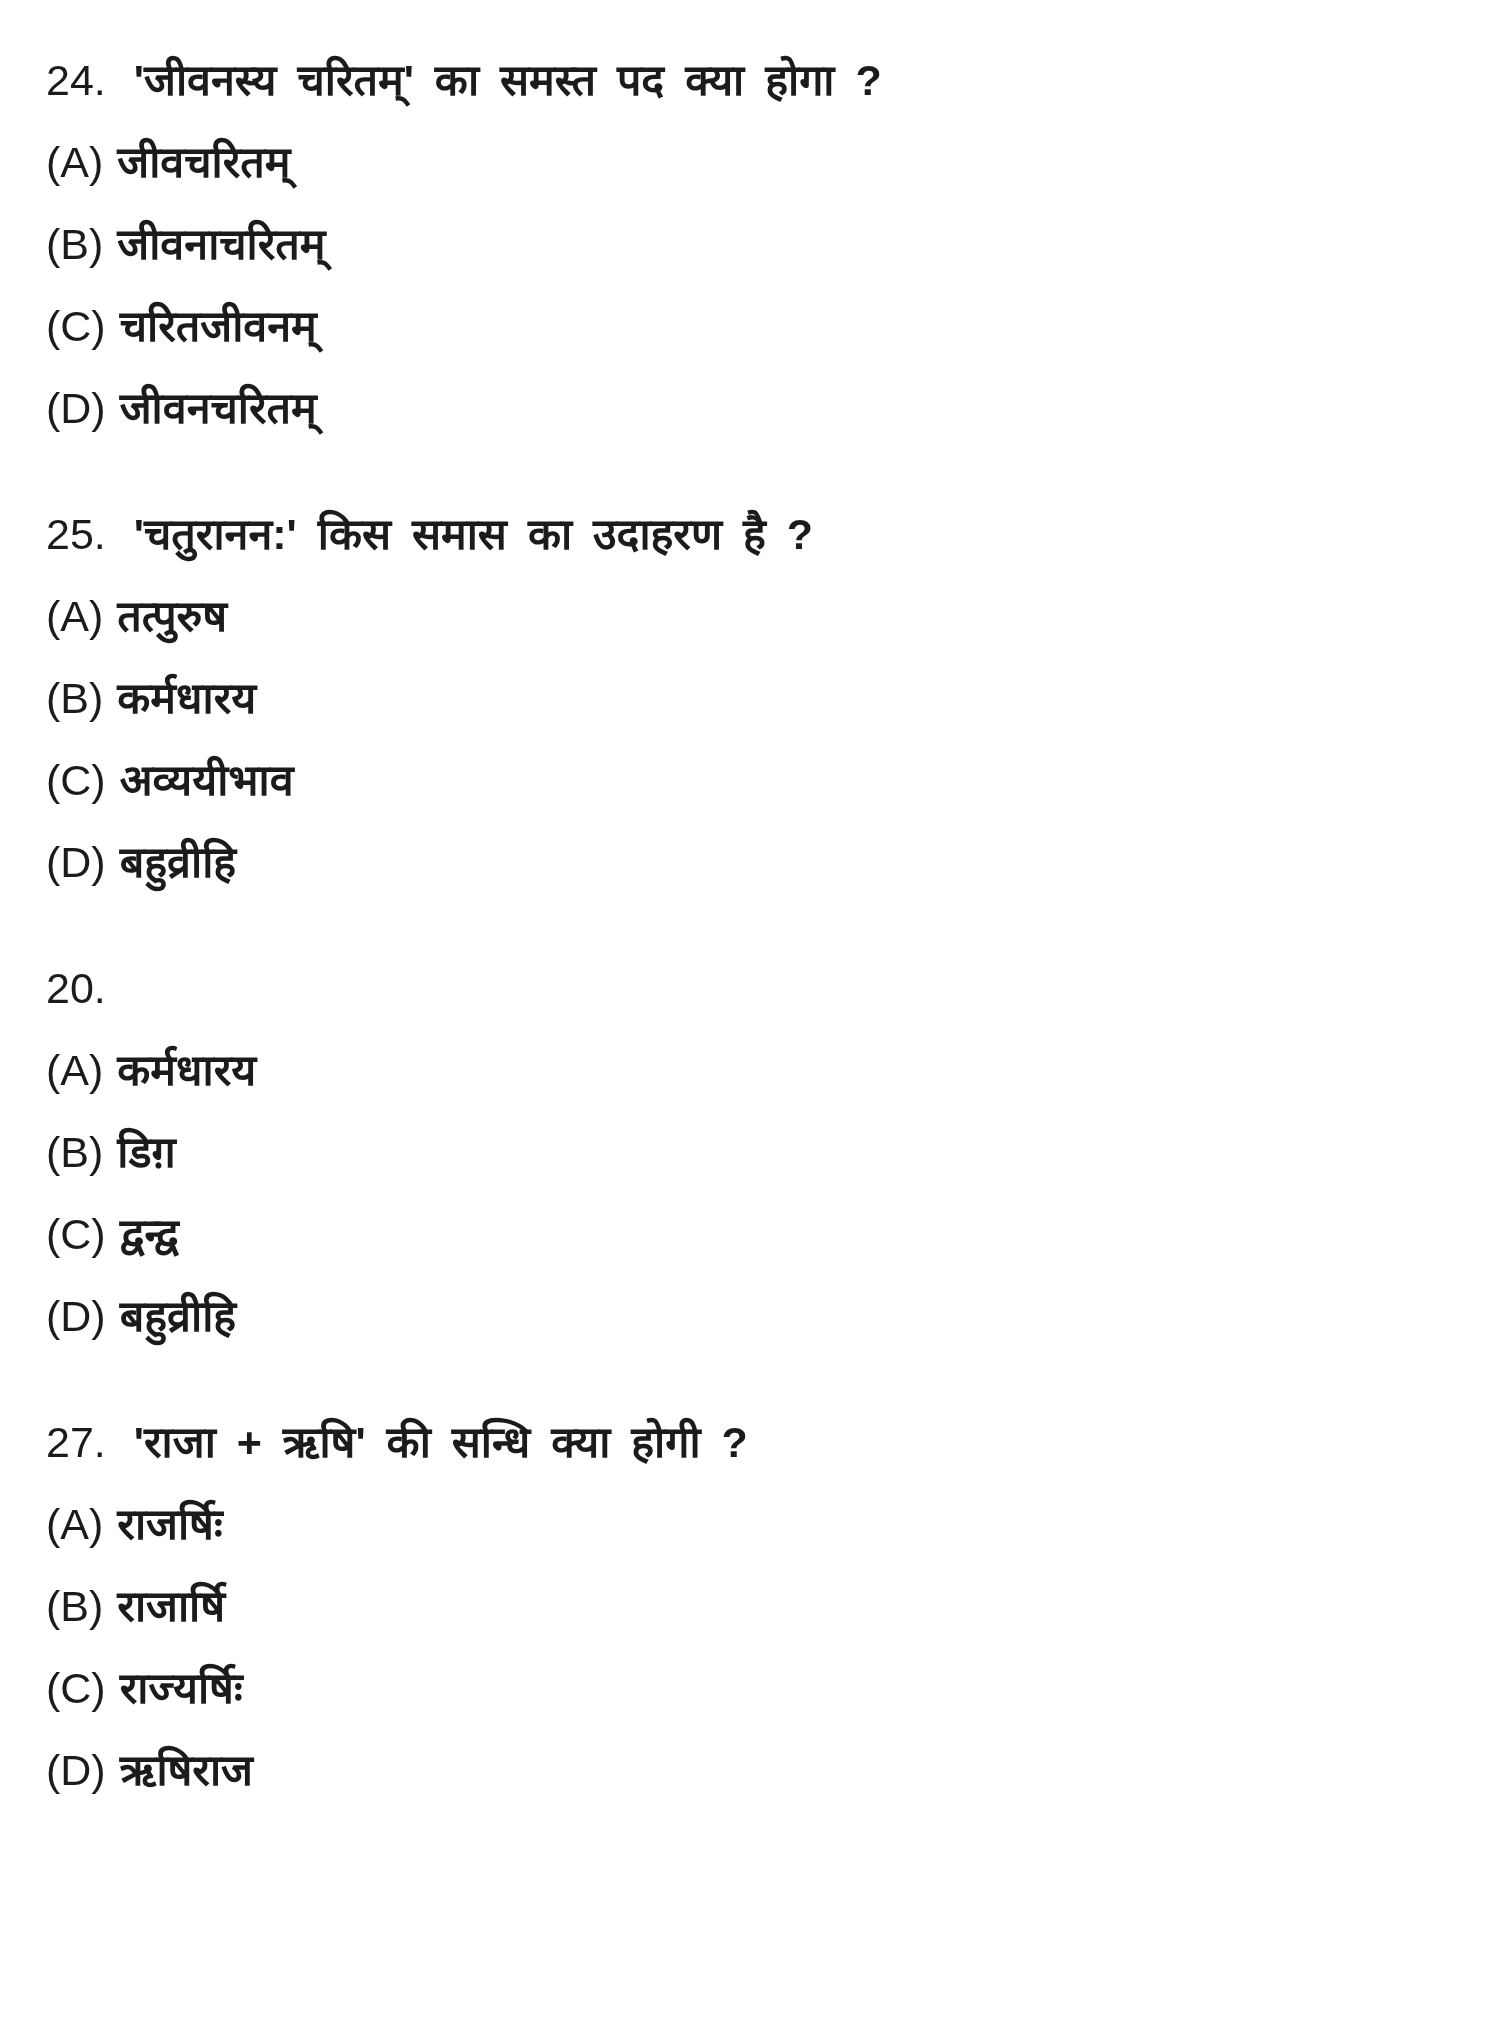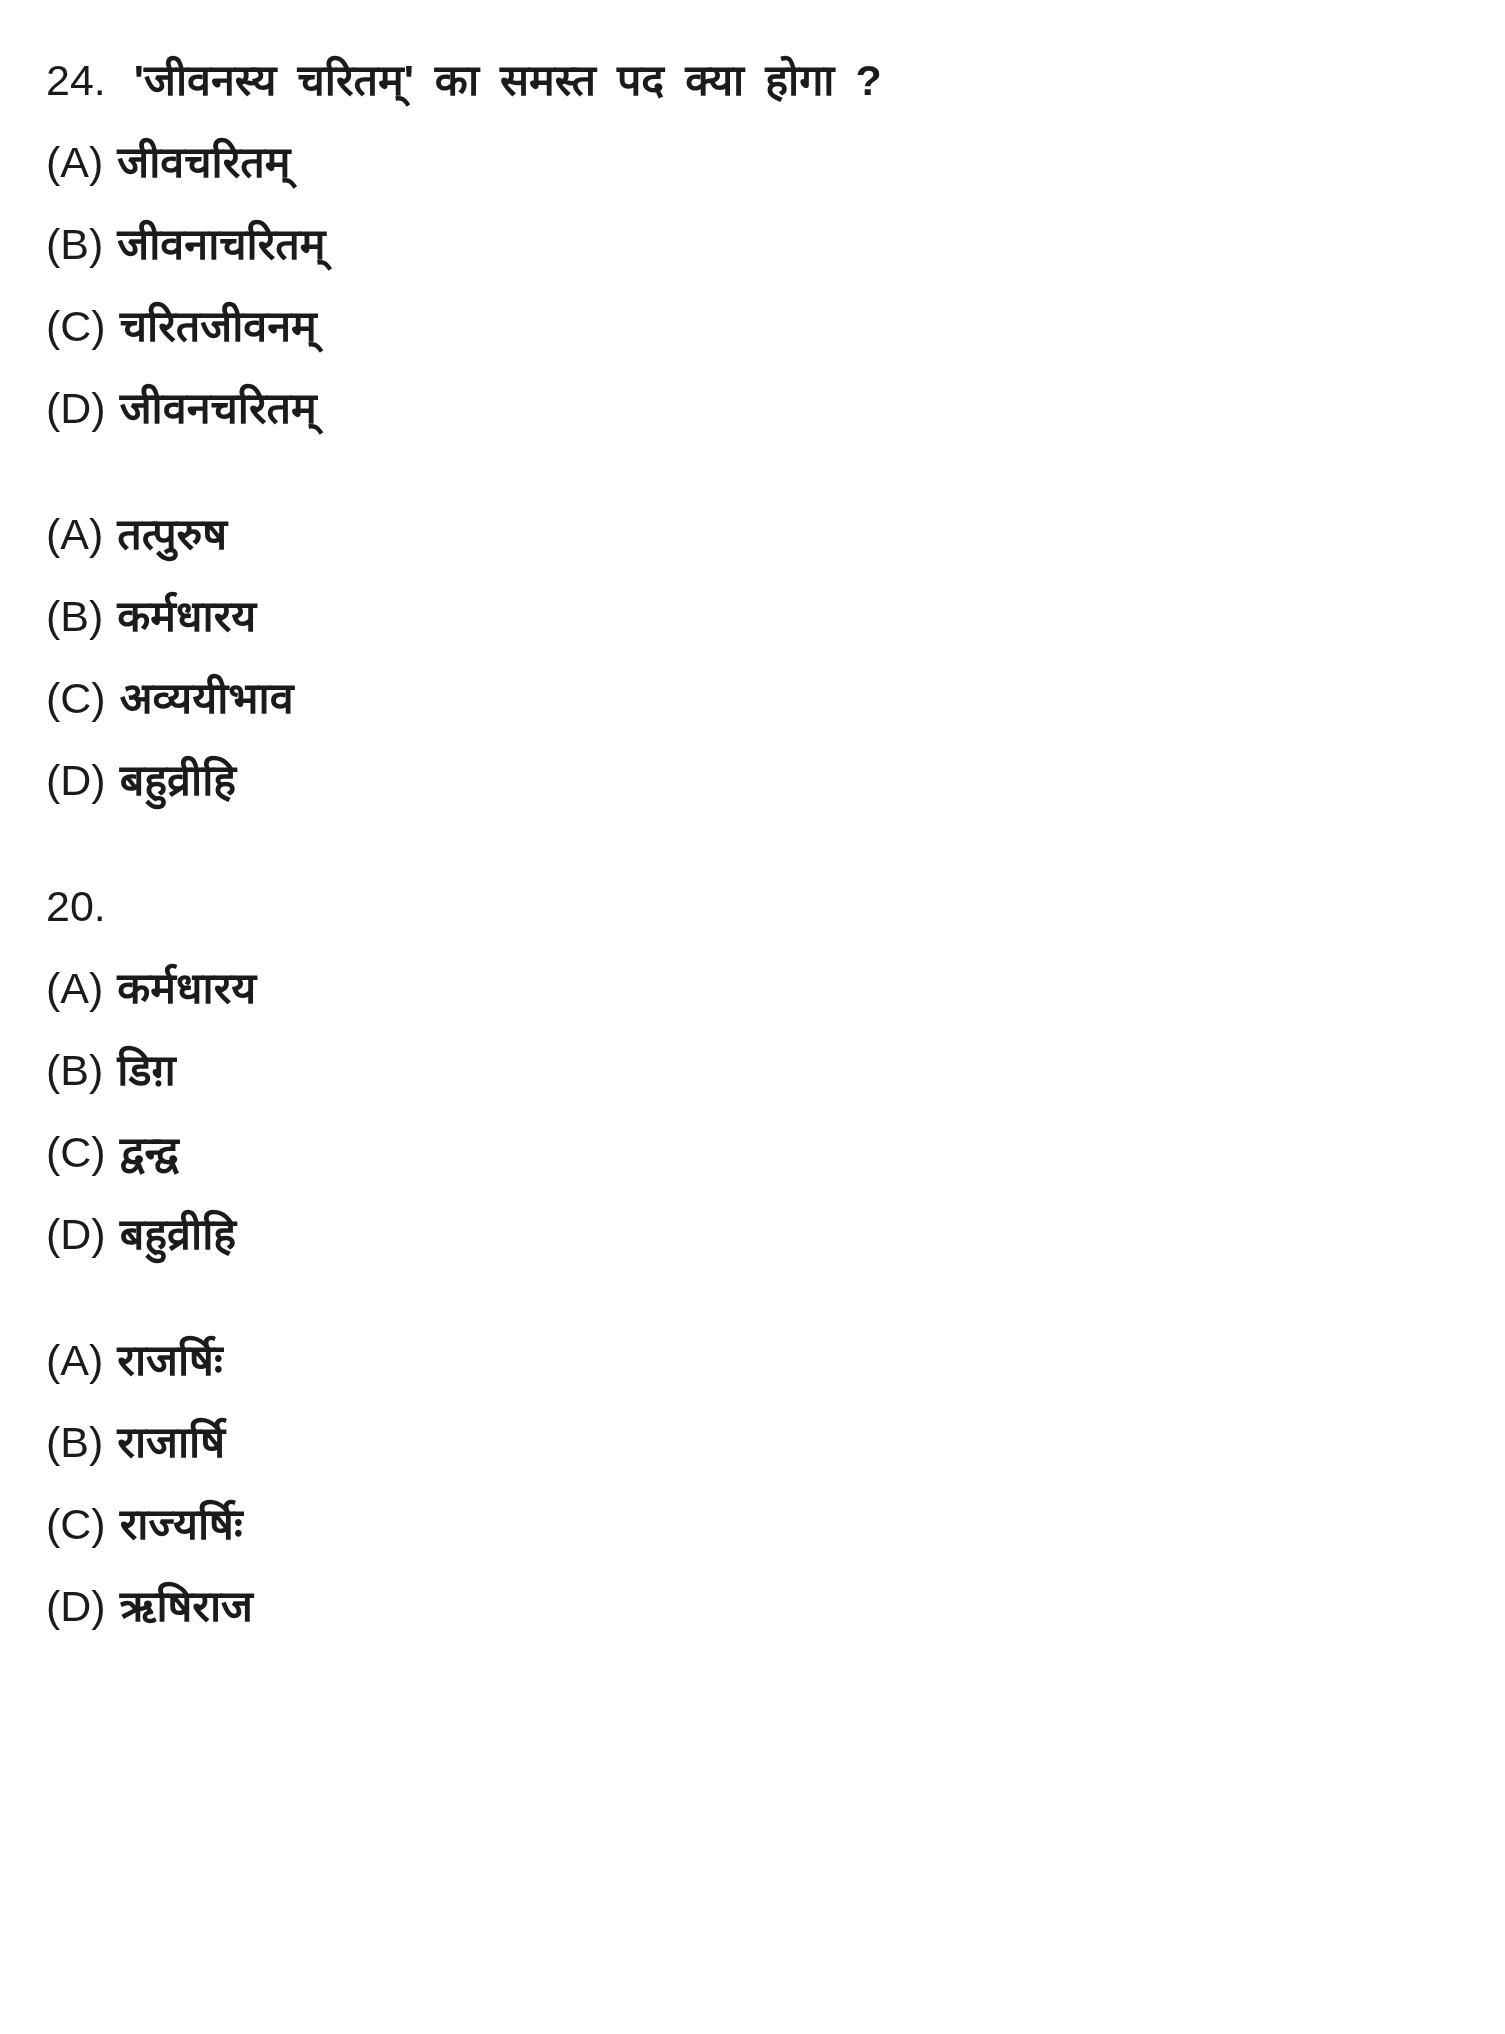--- a/index.html
+++ b/index.html
@@ -79,20 +79,24 @@
       <span class="opt-label">(C)</span>
       <span class="opt-text">चरितजीवनम्</span>
     </div>
     <div class="opt-line">
       <span class="opt-label">(D)</span>
       <span class="opt-text">जीवनचरितम्</span>
     </div>
   </div>
 
   <div class="question-block">
+    <div class="q-line">
+      <span class="q-number">25.</span>
+      <span class="q-text">'चतुरानन:' किस समास का उदाहरण है ?</span>
+    </div>
     <div class="opt-line">
       <span class="opt-label">(A)</span>
       <span class="opt-text">तत्पुरुष</span>
     </div>
     <div class="opt-line">
       <span class="opt-label">(B)</span>
       <span class="opt-text">कर्मधारय</span>
     </div>
     <div class="opt-line">
       <span class="opt-label">(C)</span>
@@ -120,20 +124,24 @@
       <span class="opt-label">(C)</span>
       <span class="opt-text">द्वन्द्व</span>
     </div>
     <div class="opt-line">
       <span class="opt-label">(D)</span>
       <span class="opt-text">बहुव्रीहि</span>
     </div>
   </div>
 
   <div class="question-block">
+    <div class="q-line">
+      <span class="q-number">27.</span>
+      <span class="q-text">'राजा + ऋषि' की सन्धि क्या होगी ?</span>
+    </div>
     <div class="opt-line">
       <span class="opt-label">(A)</span>
       <span class="opt-text">राजर्षिः</span>
     </div>
     <div class="opt-line">
       <span class="opt-label">(B)</span>
       <span class="opt-text">राजार्षि</span>
     </div>
     <div class="opt-line">
       <span class="opt-label">(C)</span>

